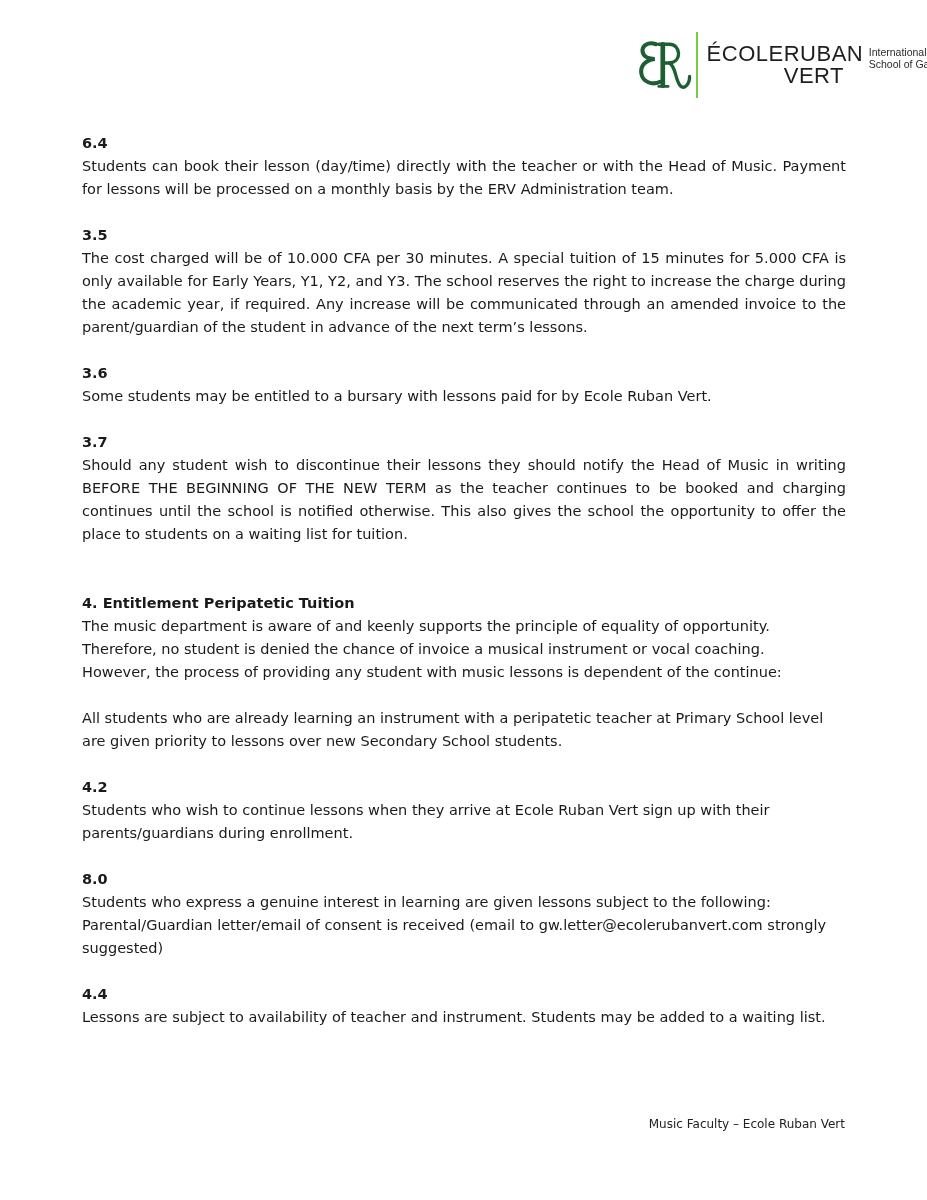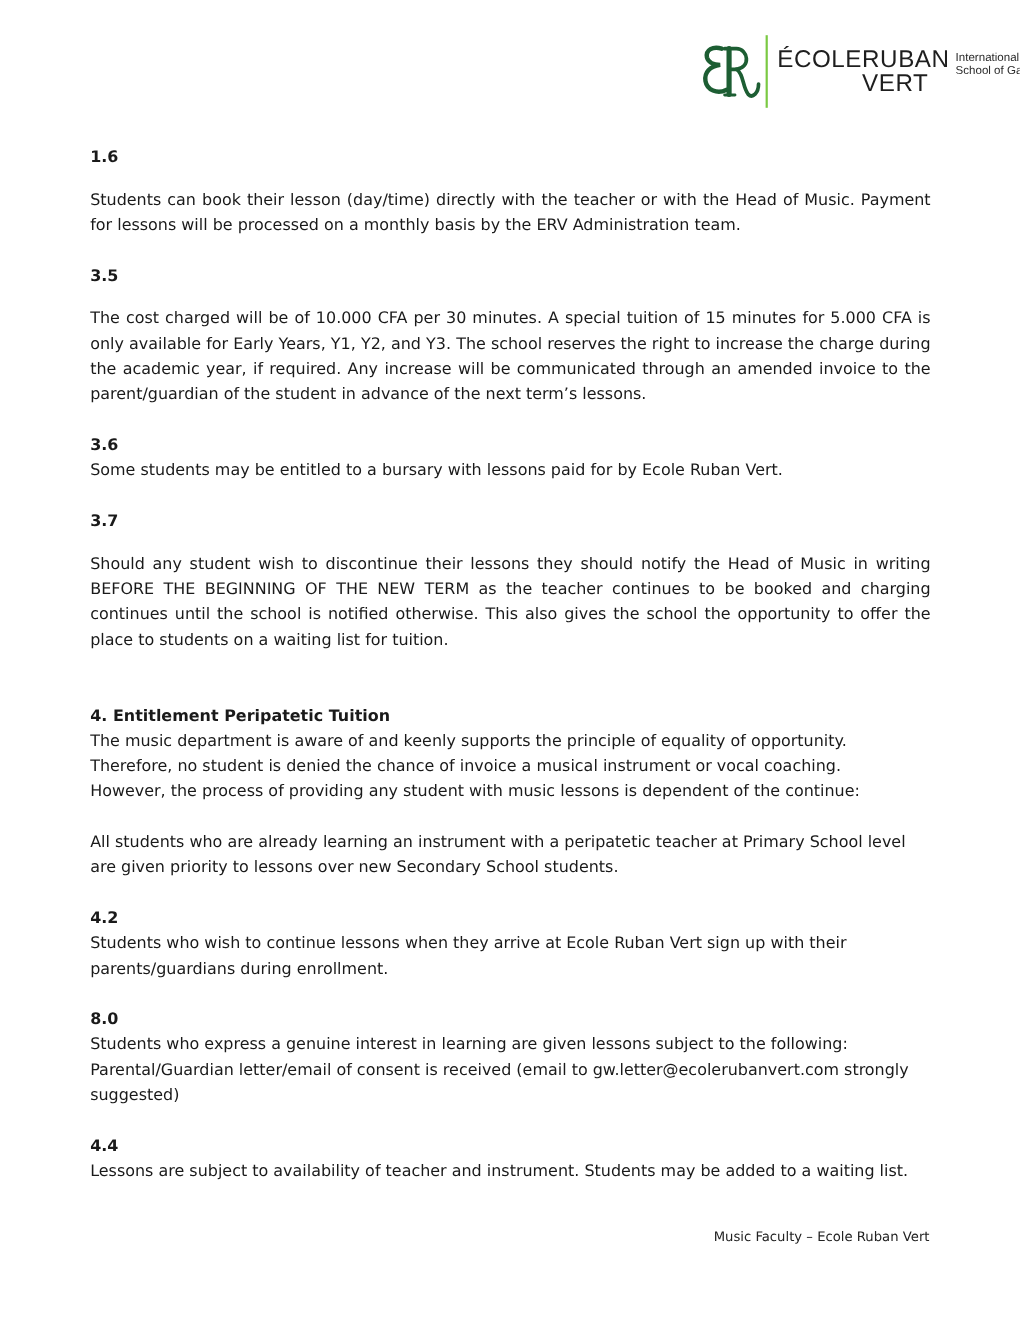--- a/index.html
+++ b/index.html
@@ -8,21 +8,21 @@
   .logo { position: absolute; left: 636px; top: 24px; height: 82px; display: flex; align-items: center; }
   .monogram { width: 84px; height: 82px; }
   .logo-bar { width: 2px; height: 66px; background: #7ac943; margin: 0 9px 0 4px; }
   .logo-text { display: flex; flex-direction: row; justify-content: center; }
   .logo-name { font-family: "Liberation Sans", sans-serif; font-size: 22px; line-height: 22px; color: #1e1e1e; letter-spacing: 0.5px; }
   .logo-sub { font-family: "Liberation Sans", sans-serif; font-size: 10.5px; color: #2a2a2a; margin-top: 3px; }
   .content { position: absolute; left: 82px; top: 132px; width: 764px; }
   .section { margin: 0; }
   .heading { font-weight: bold; font-size: 14.5px; line-height: 23px; margin: 0; }
   .para { font-size: 14.5px; line-height: 23px; margin: 0; }
-  .justify { text-align: justify; margin-top: 16px; }
+  .justify { text-align: justify; }
   .gap { height: 23px; }
   .gap2 { height: 46px; }
   .footer { position: absolute; right: 82px; top: 1117px; font-size: 12px; color: #222; font-family: "DejaVu Sans", sans-serif; }
 </style>
 </head>
 <body>
 
 <div class="logo">
   <svg class="monogram" viewBox="0 0 84 82">
     <g fill="none" stroke="#1d5e33" stroke-linecap="round">
@@ -38,21 +38,21 @@
   <div class="logo-bar"></div>
   <div class="logo-text">
     <span class="logo-name">ÉCOLE</span>
     <span class="logo-name">RUBAN VERT</span>
     <span class="logo-sub">International School of Gabon</span>
   </div>
 </div>
 
 <div class="content">
   <div class="section">
-    <p class="heading">1.6</p>
+    <p class="heading">6.4</p>
     <p class="para justify">Students can book their lesson (day/time) directly with the teacher or with the Head of Music. Payment for lessons will be processed on a monthly basis by the ERV Administration team.</p>
   </div>
   <div class="gap"></div>
   <div class="section">
     <p class="heading">3.5</p>
     <p class="para justify">The cost charged will be of 10.000 CFA per 30 minutes. A special tuition of 15 minutes for 5.000 CFA is only available for Early Years, Y1, Y2, and Y3. The school reserves the right to increase the charge during the academic year, if required. Any increase will be communicated through an amended invoice to the parent/guardian of the student in advance of the next term’s lessons.</p>
   </div>
   <div class="gap"></div>
   <div class="section">
     <p class="heading">3.6</p>

